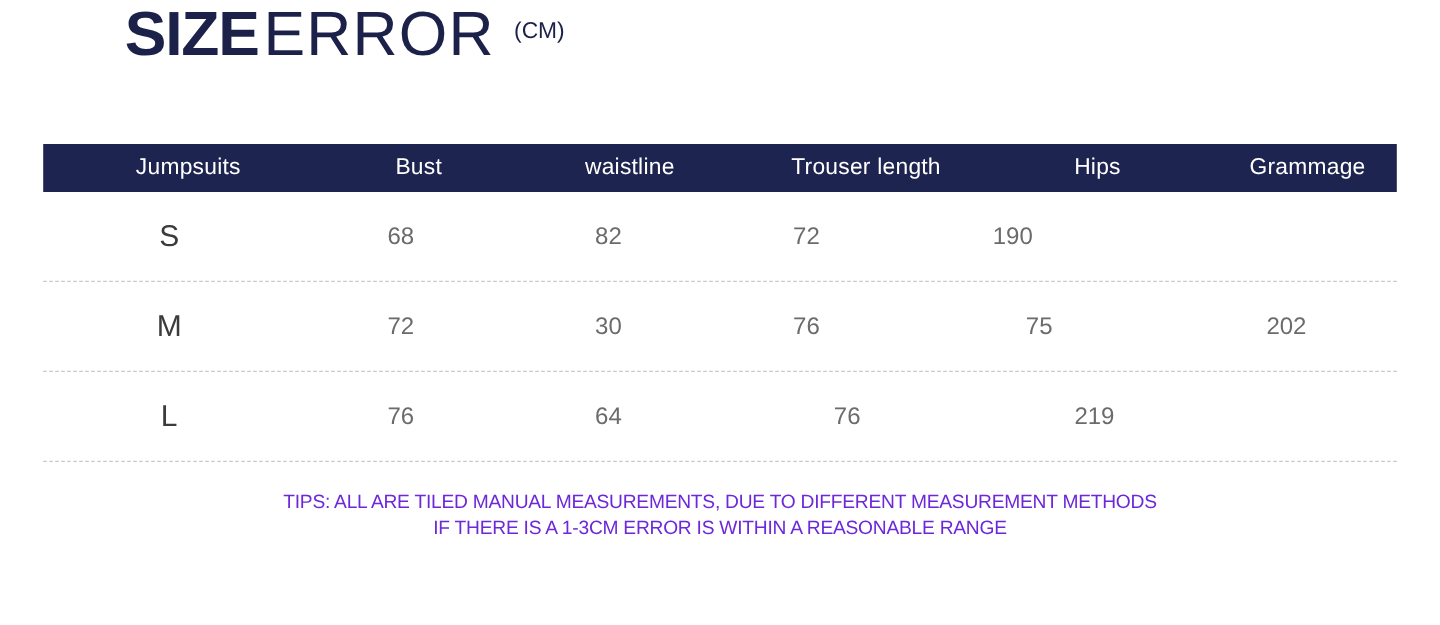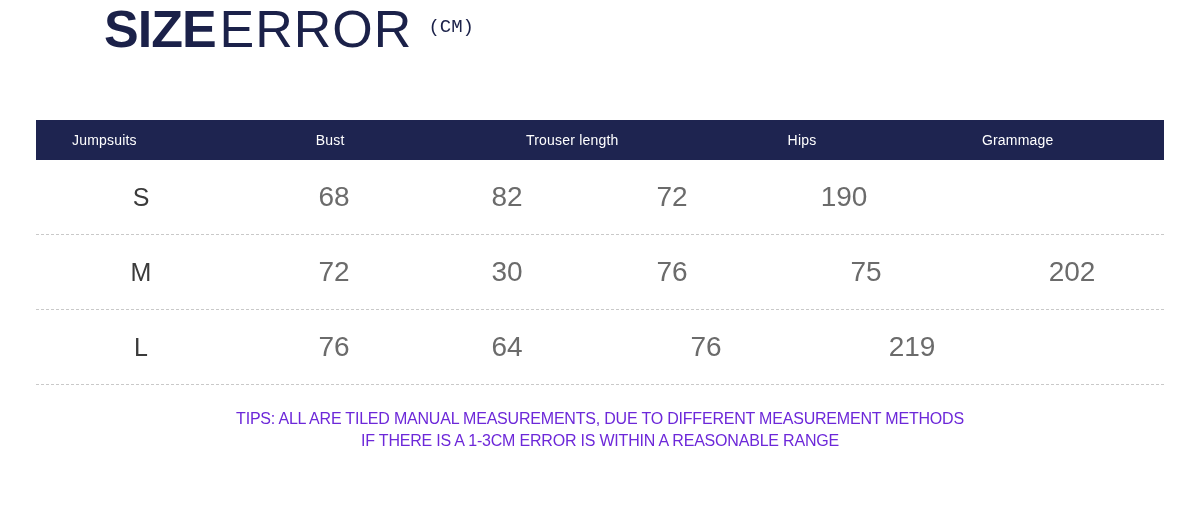--- a/index.html
+++ b/index.html
@@ -42,21 +42,21 @@
   .title-light {
     font-family: "Liberation Sans", sans-serif;
     font-weight: 300;
     font-size: 52px;
     letter-spacing: 1px;
     color: #1b2149;
     line-height: 1;
     margin-left: 4px;
   }
   .title-unit {
-    font-family: Liberation Mono, monospace;
+    font-family: Liberation Sans, sans-serif;
     font-size: 19px;
     color: #1b2149;
     margin-left: 16px;
     position: relative;
     top: -2px;
   }
 
   
   .table-wrap {
     position: absolute;
@@ -66,35 +66,36 @@
   }
 
   .header-row {
     background: #1e2450;
     color: #ffffff;
     display: flex;
     height: 40px;
     align-items: center;
   }
   .header-row .cell {
-    font-size: 14px;
+    font-size: 19px;
     font-weight: 400;
+    text-align: center;
     color: #ffffff;
     letter-spacing: 0.2px;
     margin-left: 36px;
   }
 
   .data-row {
     display: flex;
     align-items: center;
     height: 74px;
     border-bottom: 1px dashed #c9c9c9;
   }
   .data-row .cell {
-    font-size: 28px;
+    font-size: 20px;
     text-align: center;
     color: #6b6b6b;
     font-weight: 400;
   }
   .data-row .cell.size-label {
     color: #3b3b3b;
     font-size: 25px;
   }
 
   
@@ -130,20 +131,21 @@
     <span class="title-bold">SIZE</span>
     <span class="title-light">ERROR</span>
     <span class="title-unit">(CM)</span>
   </div>
 
   <div class="table-wrap">
 
     <div class="header-row">
       <div class="cell c0">Jumpsuits</div>
       <div class="cell c1">Bust</div>
+      <div class="cell c2">waistline</div>
       <div class="cell c4">Trouser length</div>
       <div class="cell c3">Hips</div>
       <div class="cell c5">Grammage</div>
     </div>
 
     <div class="data-row">
       <div class="cell c0 size-label">S</div>
       <div class="cell c1">68</div>
       <div class="cell c2">82</div>
       <div class="cell c3">72</div>

